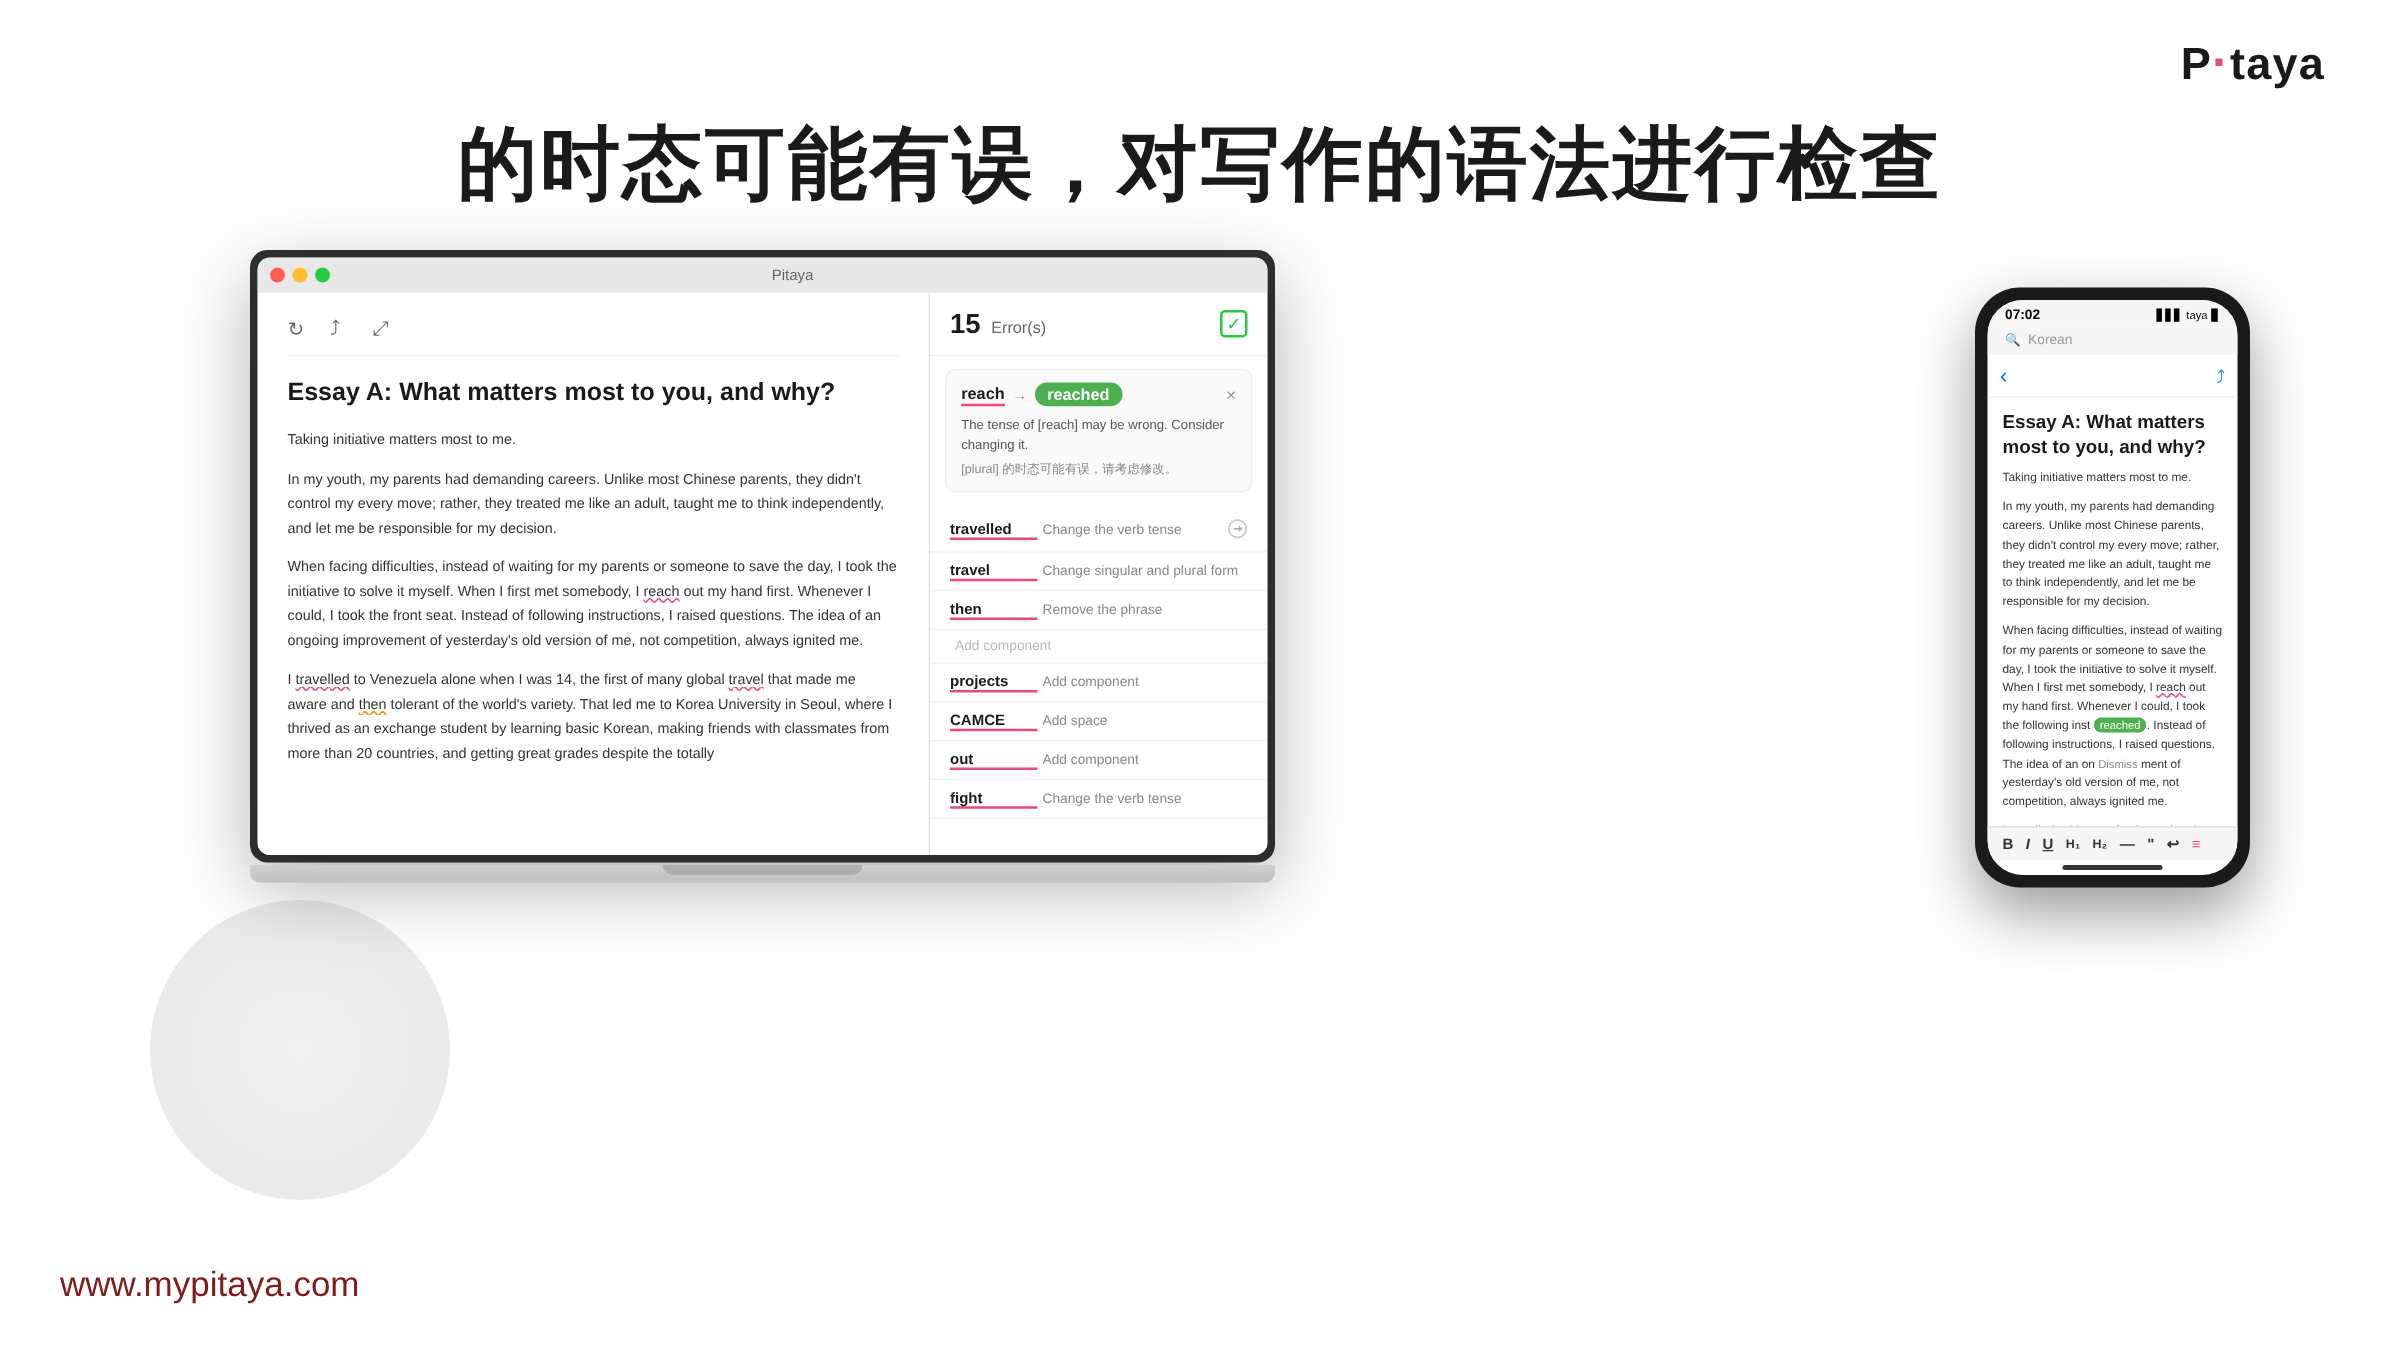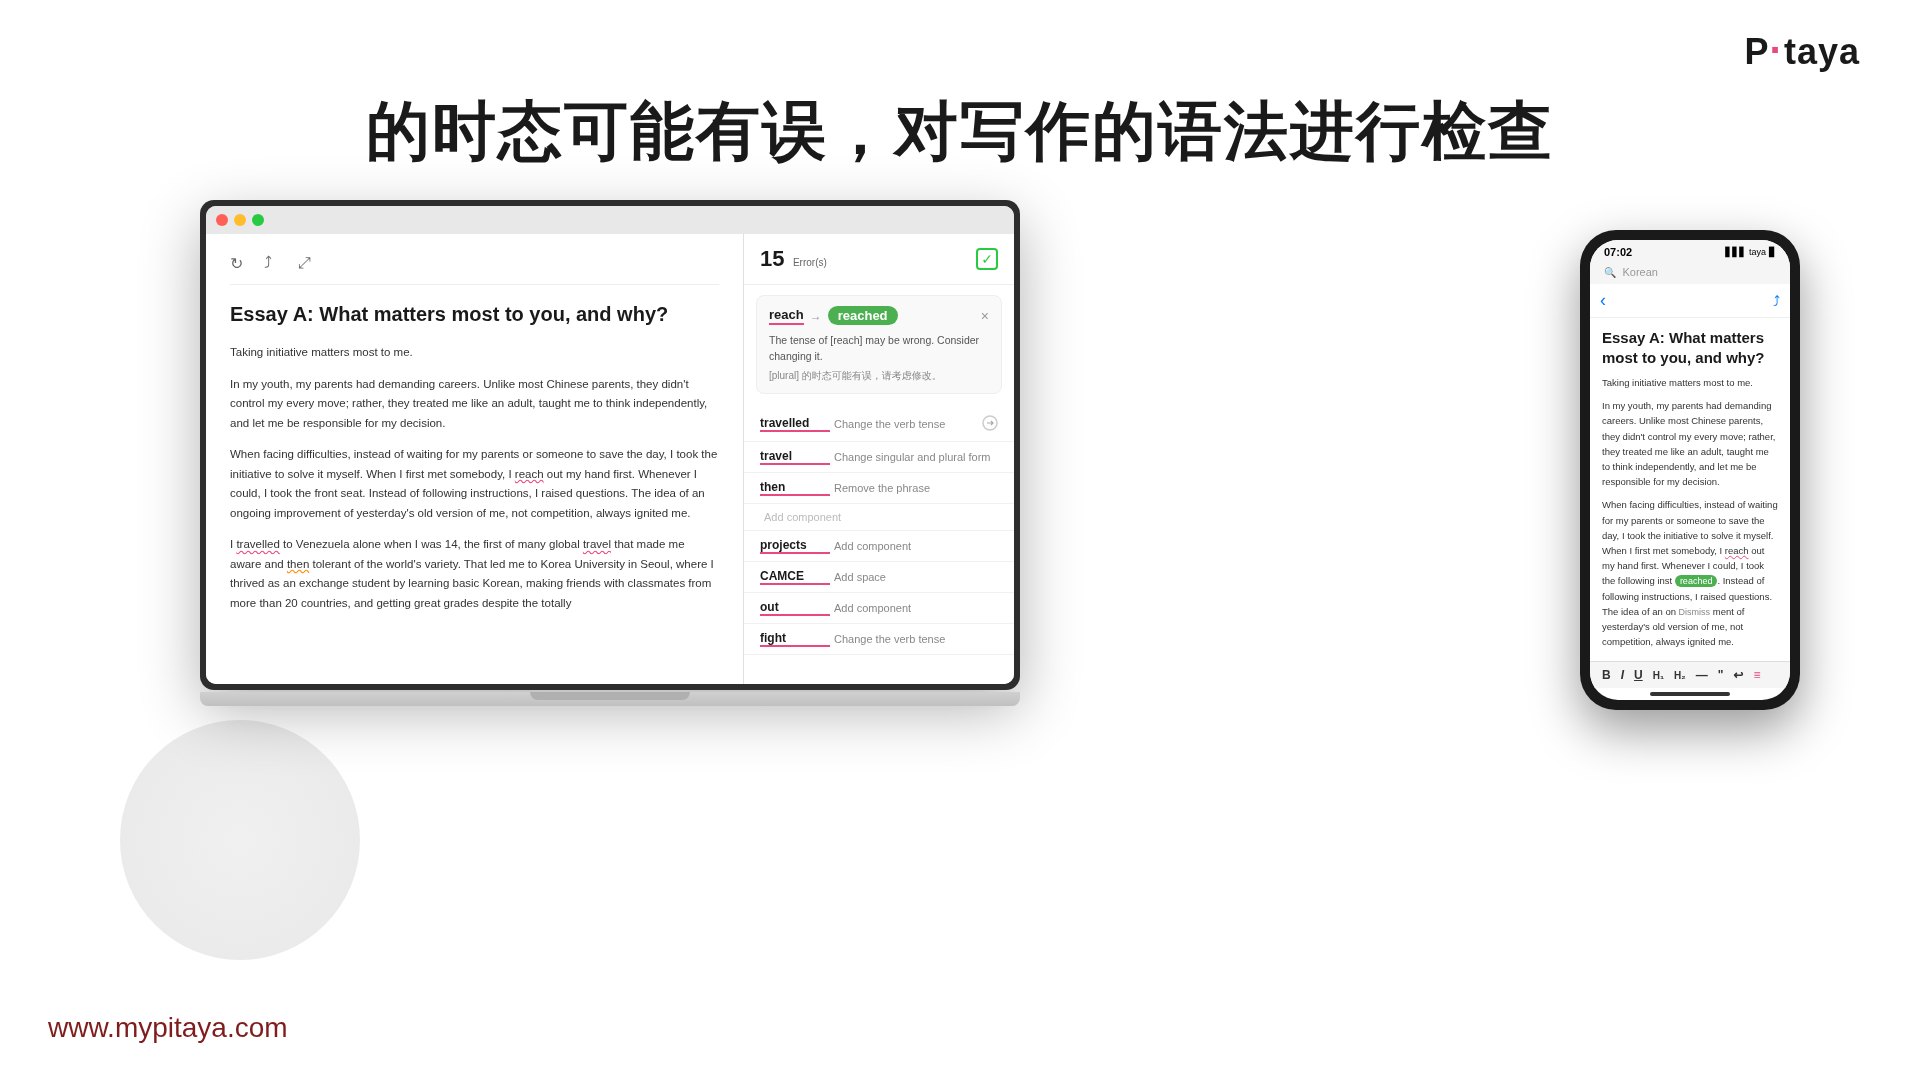--- a/index.html
+++ b/index.html
@@ -179,21 +179,21 @@
       justify-content: space-between;
     }
 
     .error-count {
       font-size: 22px;
       font-weight: 700;
       color: #1a1a1a;
     }
 
     .error-label {
-      font-size: 10px;
+      font-size: 13px;
       color: #666;
       margin-left: 4px;
     }
 
     .panel-check {
       width: 22px;
       height: 22px;
       border: 2px solid #28ca41;
       border-radius: 4px;
       display: flex;
@@ -479,20 +479,21 @@
 <div class="laptop-wrapper">
   <div class="laptop-body">
     <div class="laptop-screen">
 
       <div class="laptop-titlebar">
         <div class="traffic-lights">
           <div class="tl-red"></div>
           <div class="tl-yellow"></div>
           <div class="tl-green"></div>
         </div>
+        <span class="titlebar-title">Pitaya</span>
       </div>
 
       <div class="laptop-content">
 
         <div class="editor-pane">
           <div class="editor-toolbar">
             <span class="toolbar-icon">↻</span>
             <span class="toolbar-icon">⤴</span>
             <span class="toolbar-icon">⤢</span>
           </div>

